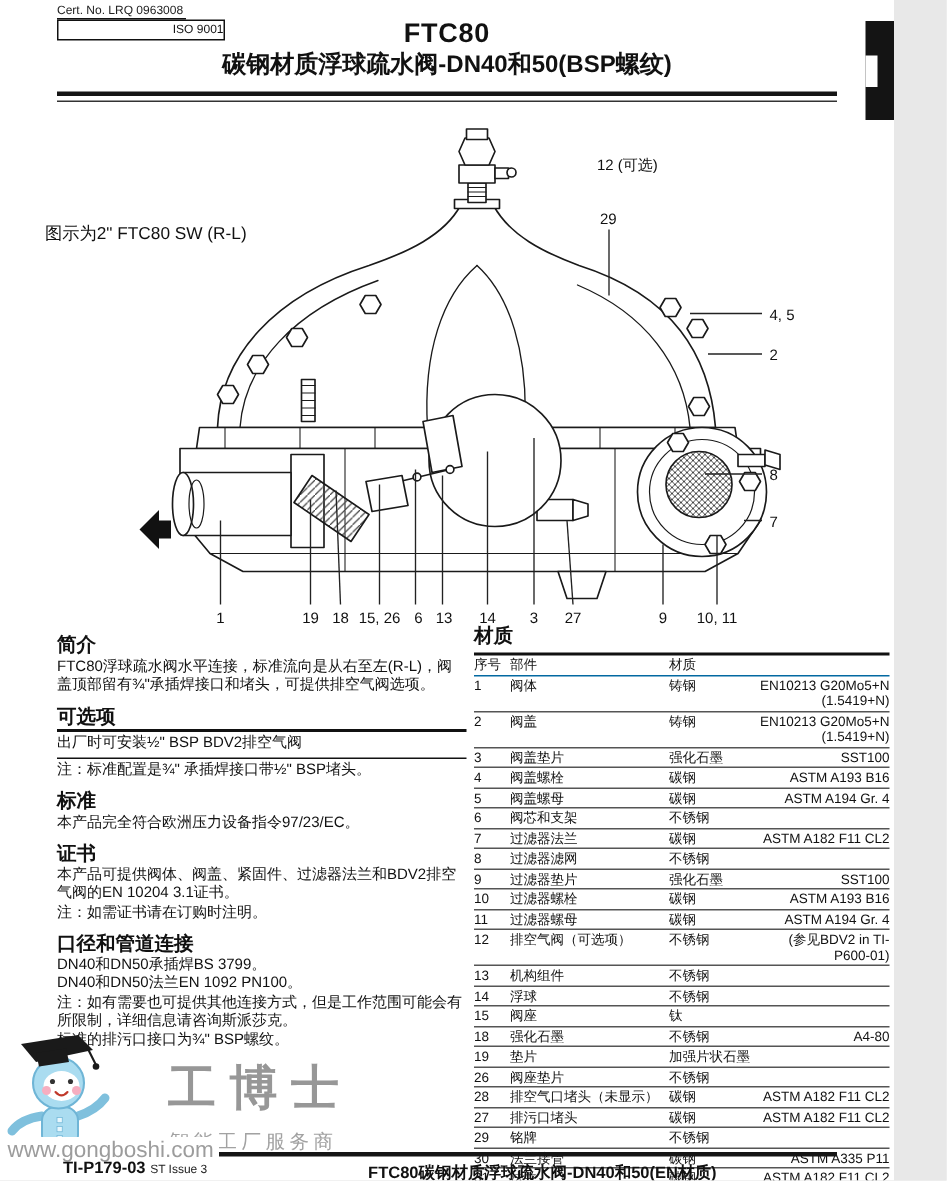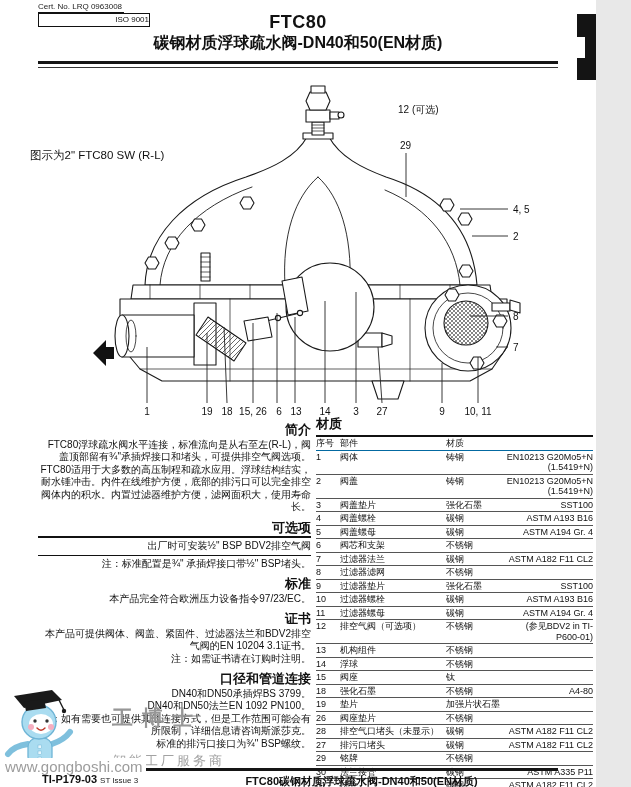--- a/index.html
+++ b/index.html
@@ -16,59 +16,59 @@
                  font-weight:bold;font-size:16px;}
   .rule-thick{position:absolute;left:38px;right:38px;top:61px;height:3px;background:#151515;}
   .rule-thin{position:absolute;left:38px;right:38px;top:67px;height:1px;background:#333;}
   .corner-tab{position:absolute;right:0;top:14px;width:19px;height:66px;background:#141414;}
   .corner-tab .notch{position:absolute;left:0;top:23px;width:8px;height:21px;background:#fff;}
   
   .diagram{position:absolute;left:0;top:85px;width:631px;height:340px;}
   
   .left-col{position:absolute;left:38px;top:424px;width:273px;font-size:10px;line-height:12.5px;}
   .left-col h3{font-size:13px;margin:0 0 2px 0;padding:0;}
-  .left-col .sec{margin-top:8px;text-align:right;}
+  .left-col .sec{margin-top:8px;}
   .left-col p{margin:0;}
   .opt-line{border-top:2px solid #111;border-bottom:1px solid #111;padding:2px 0;margin-top:1px;}
   .note{margin-top:2px;}
   
   .right-col{position:absolute;left:316px;top:415px;width:277px;}
   .mat-title{font-size:13px;font-weight:bold;margin:0 0 2px 0;}
   table.materials{width:100%;border-collapse:collapse;font-size:9px;line-height:10.5px;
                   border-top:2px solid #111;table-layout:fixed;}
   table.materials th{font-weight:normal;text-align:left;border-bottom:1px solid #0369a1;
                      padding:1px 0 1px 0;}
   table.materials td{border-bottom:1px solid #555;padding:1px 0;vertical-align:top;}
   table.materials .c-no{width:24px;}
   table.materials .c-part{width:106px;}
   table.materials .c-mat{width:60px;}
   table.materials td.spec{text-align:right;white-space:pre-line;}
   
   .watermark{position:absolute;left:0;top:686px;width:250px;height:100px;z-index:6;}
-  .wm-brand{position:absolute;left:112px;top:18px;font-size:21px;font-weight:bold;
+  .wm-brand{position:absolute;left:112px;top:18px;font-size:32px;font-weight:bold;
             color:#979797;letter-spacing:9px;}
   .wm-tagline{position:absolute;left:113px;top:66px;font-size:13px;color:#a2a2a2;letter-spacing:3px;}
   .wm-url{position:absolute;left:2px;top:72px;font-size:15px;color:#9c9c9c;background:#fff;padding:0 3px;}
   
   .footer-rule{position:absolute;left:38px;right:38px;top:768px;height:3px;background:#151515;z-index:5;}
   .footer-docno{position:absolute;left:42px;top:773px;font-size:11px;font-weight:bold;z-index:7;}
   .footer-issue{font-size:8px;font-weight:normal;color:#222;}
   .footer-title{position:absolute;left:165px;right:38px;top:774px;text-align:center;
                 font-weight:bold;font-size:11px;z-index:7;}
   svg text{font-family:"Liberation Sans","DejaVu Sans",sans-serif;}
 </style>
 </head>
 <body>
 
 <div class="page">
 
   <div class="cert-line">Cert. No. LRQ 0963008</div>
   <div class="iso-box">ISO 9001</div>
   <div class="page-title">FTC80</div>
-  <div class="page-subtitle">碳钢材质浮球疏水阀-DN40和50(EN材质)</div>
+  <div class="page-subtitle">碳钢材质浮球疏水阀-DN40和50(BSP螺纹)</div>
   <div class="rule-thick"></div>
   <div class="rule-thin"></div>
   <div class="corner-tab">
     <div class="notch"></div>
   </div>
 
   <svg class="diagram" viewBox="0 0 631 340" width="631" height="340">
     <defs>
       <pattern id="mesh" width="4" height="4" patternUnits="userSpaceOnUse">
         <path d="M0,4 L4,0 M0,0 L4,4" stroke="#333" stroke-width="0.6"></path>
@@ -188,21 +188,20 @@
       <text x="478" y="330" text-anchor="middle">10, 11</text>
     </g>
 
     <text x="30" y="74" font-size="11.5" fill="#111">图示为2" FTC80 SW (R-L)</text>
   </svg>
 
   <div class="left-col">
     <div class="sec" style="margin-top:0">
       <h3>简介</h3>
       <p>FTC80浮球疏水阀水平连接，标准流向是从右至左(R-L)，阀盖顶部留有¾"承插焊接口和堵头，可提供排空气阀选项。</p>
-      <p>FTC80适用于大多数的高压制程和疏水应用。浮球结构结实，耐水锤冲击。内件在线维护方便，底部的排污口可以完全排空阀体内的积水。内置过滤器维护方便，滤网面积大，使用寿命长。</p>
     </div>
     <div class="sec">
       <h3>可选项</h3>
       <div class="opt-line">出厂时可安装½" BSP BDV2排空气阀</div>
       <div class="note">注：标准配置是¾" 承插焊接口带½" BSP堵头。</div>
     </div>
     <div class="sec">
       <h3>标准</h3>
       <p>本产品完全符合欧洲压力设备指令97/23/EC。</p>
     </div>

